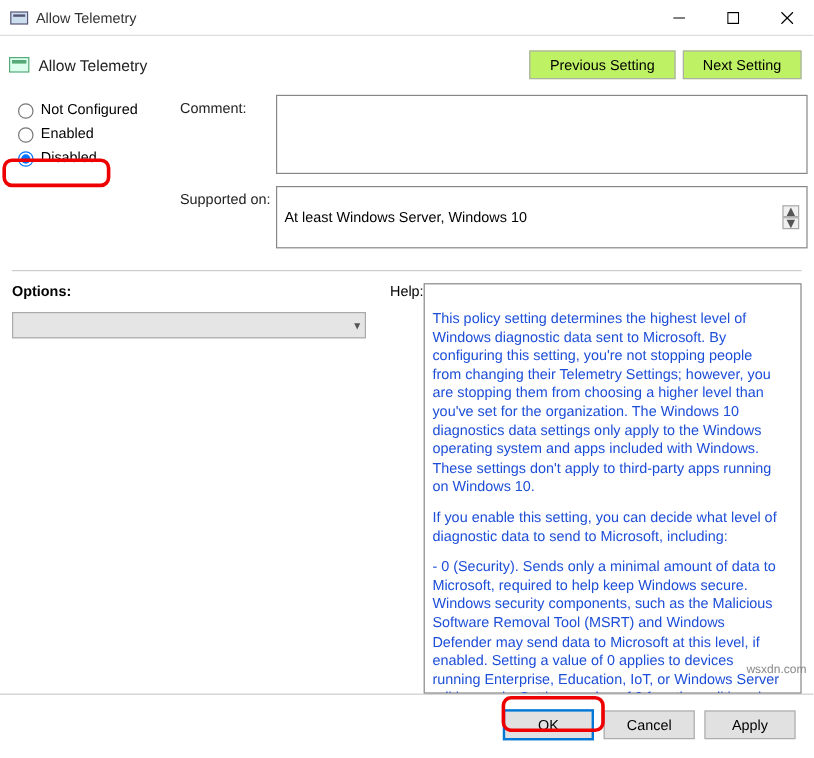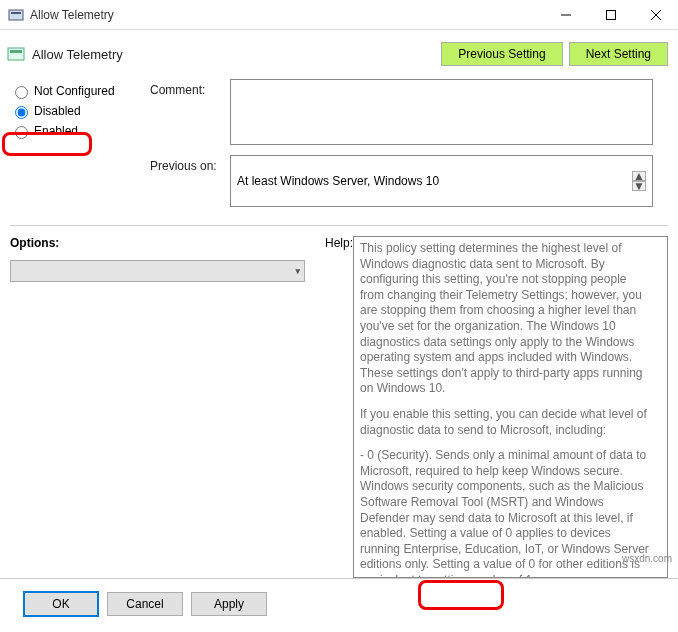--- a/index.html
+++ b/index.html
@@ -14,42 +14,42 @@
     .header-row .dialog-title { flex: 1; font-size: 13px; color: #222; }
     .nav-btn { background: #bef264; border: 1px solid #adadad; padding: 4px 16px; margin-left: 6px; cursor: pointer; }
 
     .radio-row { display: flex; margin-top: 5px;}
     .radio-col { width: 150px; padding-left: 10px; }
     .radio-opt { display: flex; align-items: center; margin: 4px 0; position: relative; }
     .radio-opt input { margin-right: 6px; }
     .highlight { position: absolute; border: 3px solid #e00; border-radius: 8px; pointer-events: none; }
     .hl1 { left: 2px; top: 132px; width: 90px; height: 24px; }
 
-    .comment-col { flex: 1; display: flex; flex-direction: column; padding-right: 25px; }
+    .comment-col { flex: 1; display: flex; flex-direction: column; padding-right: 5px; }
     .field-row { display: flex; margin-bottom: 10px; }
     .field-label { width: 80px; padding-top: 4px; color: #222; }
     .comment-box { flex: 1; border: 1px solid #888; background: #fff; height: 66px; padding: 2px; resize: none; overflow: auto; }
     .supported-box { flex: 1; border: 1px solid #888; background: #fff; padding: 3px 6px; display:flex; justify-content:space-between; align-items:center; height: 52px;}
     .spinner { display:flex; flex-direction:column; font-size:7px; line-height:8px; color:#555;}
     .spinner span { border:1px solid #aaa; width:14px; text-align:center; background:#f0f0f0; cursor:pointer;}
 
     .divider { border-bottom: 1px solid #ccc; margin: 8px 10px 6px 10px; }
 
     .lower { display: flex; padding: 4px 10px 0 10px; height: 346px;}
     .options-pane { width: 295px; display:flex; flex-direction:column;font-weight:bold; }
     .options-pane .lbl { margin-bottom: 10px; }
     .dropdown { width: 100%; background: #e5e5e5; border: 1px solid #aaa; color: #888; height: 22px; display:flex; align-items:center; justify-content:flex-end; padding:0 4px;}
     .dropdown .arrow { font-size:9px; color:#555; }
 
     .help-pane { flex: 1; margin-left: 20px; display:flex; flex-direction:row; }
     .help-pane .lbl { margin-bottom: 10px; }
-    .help-box { flex: 1; border: 1px solid #888; padding: 4px 18px 4px 6px; overflow-y: scroll; line-height: 1.3; color: #737373; position:relative;}
+    .help-box { flex: 1; border: 1px solid #888; padding: 21px 18px 4px 6px; overflow-y: scroll; line-height: 1.3; color: #1d4ed8; position:relative;}
     .help-box p { margin: 0 0 10px 0; }
 
-    .footer { display: flex; justify-content: flex-start; align-items:center; height: 50px; padding: 0 15px; border-top: 1px solid #ccc; }
+    .footer { display: flex; justify-content: flex-end; align-items:center; height: 50px; padding: 0 15px; border-top: 1px solid #ccc; }
     .btn { background: #e1e1e1; border: 1px solid #adadad; padding: 4px 0; width: 76px; margin-left: 8px; cursor: pointer; text-align:center;}
     .btn.default { border: 2px solid #0078d7; background: #e1e1e1; }
     .hl2 { left: 418px; top: 580px; width: 86px; height: 30px; }
 
     .watermark { position:absolute; bottom:68px; right:6px; font-size:10px; color:#888; }
 
     ::-webkit-scrollbar { width: 16px; }
     ::-webkit-scrollbar-track { background: #f0f0f0; }
     ::-webkit-scrollbar-thumb { background: #c0c0c0; }
     ::-webkit-scrollbar-button { background: #f0f0f0; height:16px; border:1px solid #ddd;}
@@ -95,35 +95,35 @@
   <button class="nav-btn">Next Setting</button>
 </div>
 
 <div class="radio-row">
   <div class="radio-col">
     <label class="radio-opt">
       <input type="radio" name="state" style="">
       <span>Not Configured</span>
     </label>
     <label class="radio-opt">
+      <input type="radio" name="state" style="">
+      <span>Enabled</span>
+    </label>
+    <label class="radio-opt">
       <input type="radio" name="state" checked="" style="">
       <span>Disabled</span>
-    </label>
-    <label class="radio-opt">
-      <input type="radio" name="state" style="">
-      <span>Enabled</span>
     </label>
   </div>
   <div class="comment-col">
     <div class="field-row">
       <div class="field-label">Comment:</div>
       <textarea class="comment-box" style=""></textarea>
     </div>
     <div class="field-row">
-      <div class="field-label">Previous on:</div>
+      <div class="field-label">Supported on:</div>
       <div class="supported-box">
         <span>At least Windows Server, Windows 10</span>
         <div class="spinner">
           <span>▲</span>
           <span>▼</span>
         </div>
       </div>
     </div>
   </div>
 </div>

